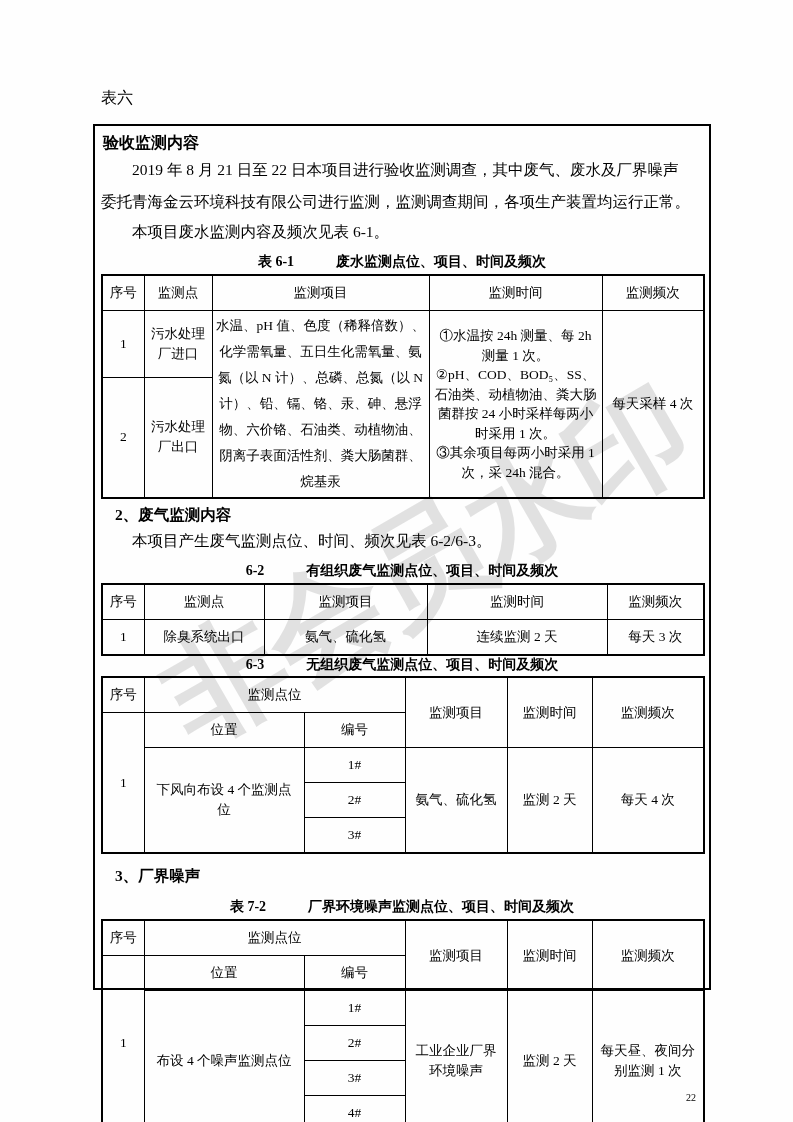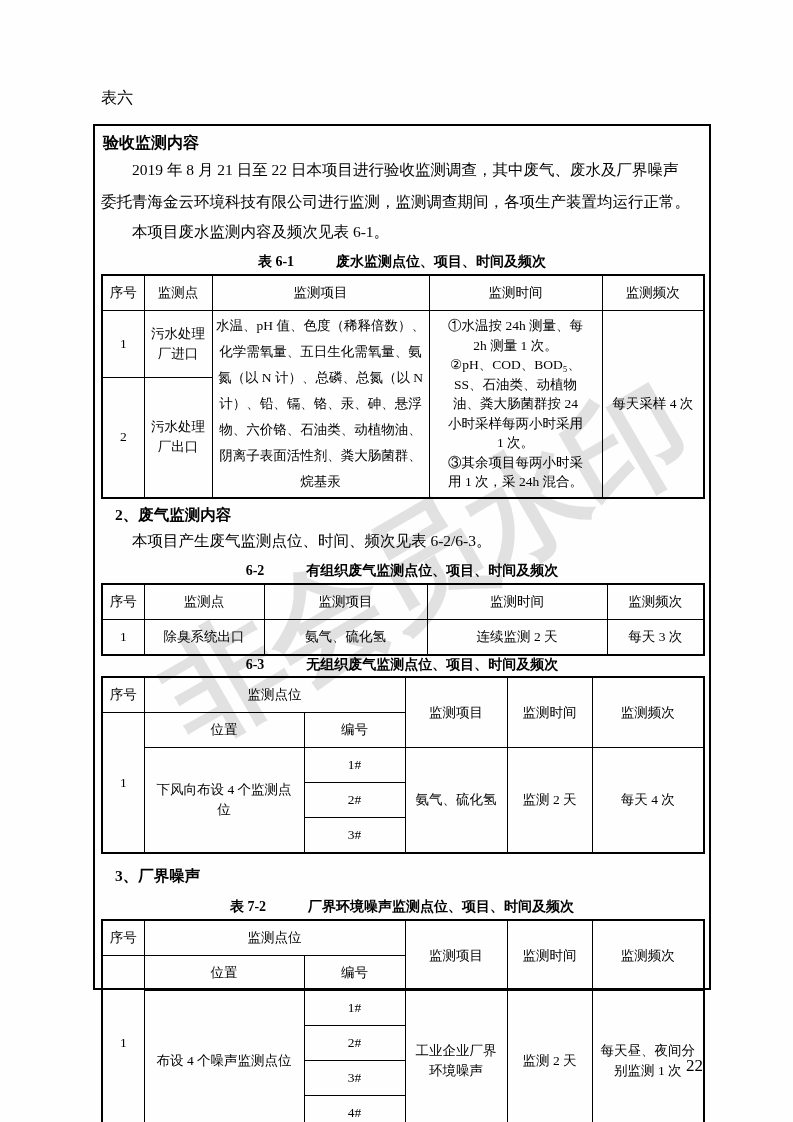--- a/index.html
+++ b/index.html
@@ -54,21 +54,21 @@
   table.tbl td {
     border:1px solid #000;
     text-align:center; vertical-align:middle;
     font-size:13.5px; line-height:20px;
     padding:7px 3px; overflow:hidden;
   }
   .items-cell {
     text-align:left; text-align-last:center;
     line-height:26px !important; padding:2px 1px !important;
   }
-  .time-cell { padding:2px 16px !important; }
+  .time-cell { padding:2px 4px !important; }
   .time-cell p { text-align:center; line-height:19.5px; font-size:13.5px; }
   .small-row td { font-size:12.5px; }
   .wrap-cell { padding:0 6px !important; }
 </style>
 </head>
 <body>
 
 <div class="page">
 
   <div class="watermark">非会员水印</div>
@@ -239,15 +239,15 @@
           <td>3#</td>
         </tr>
         <tr style="height:17px" class="small-row">
           <td>4#</td>
         </tr>
       </tbody>
     </table>
 
   </div>
 
-  <div style="position:absolute; left:686px; top:1056px; font-size:17px; z-index:2;text-align:right;">22</div>
+  <div style="position:absolute; left:686px; top:1092px; font-size:10px; z-index:2;text-align:right;">22</div>
 
 </div>
 
 </body></html>

